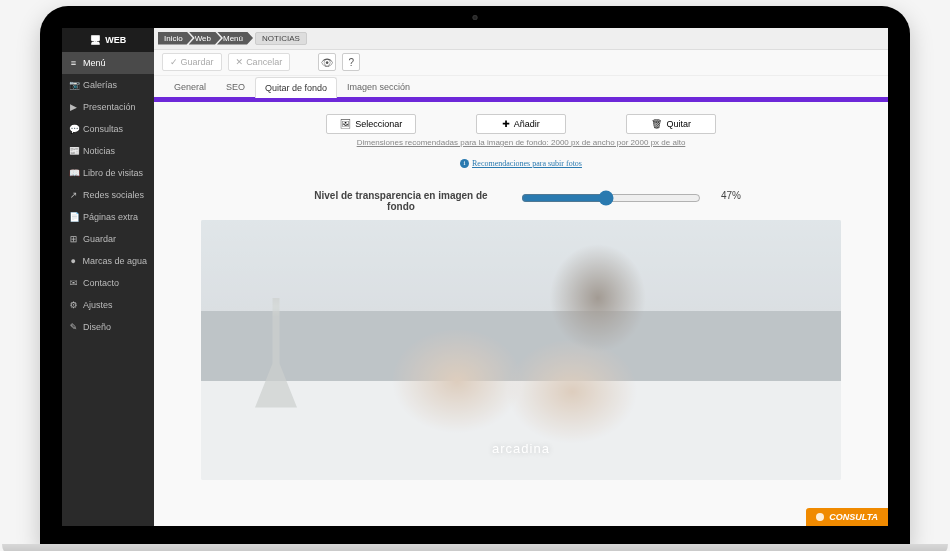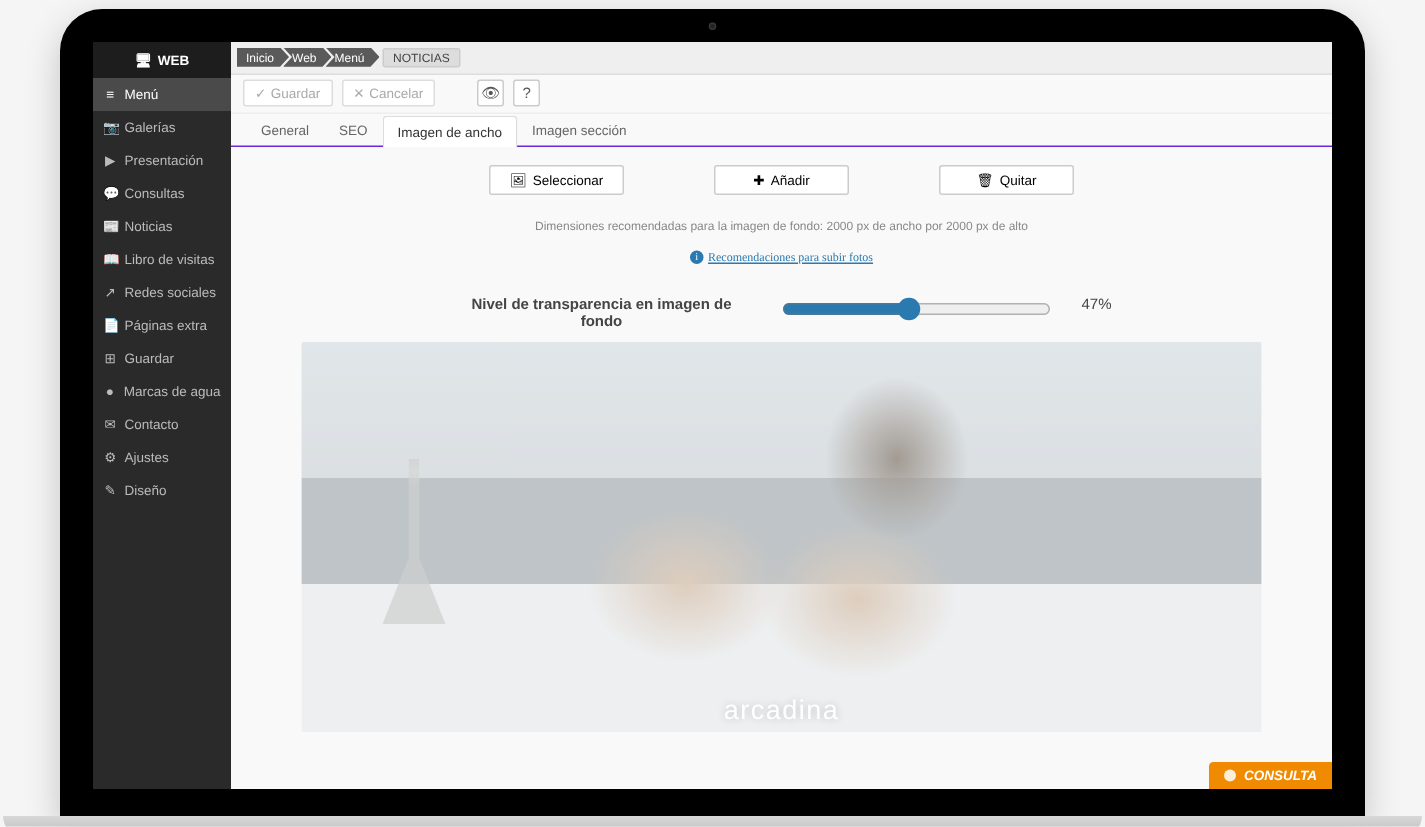--- a/index.html
+++ b/index.html
@@ -74,30 +74,30 @@
     padding:3px 7px; border-radius:2px; display:flex; align-items:center; gap:3px; cursor:pointer;
   }
   .icon-btn { border:1px solid #ccc; background:#fff; width:18px;height:18px;border-radius:2px;display:flex;align-items:center;justify-content:center;cursor:pointer;font-size:10px;color:#555;}
   .publish-row { padding:6px 10px; }
   .toggle {
     display:inline-flex; align-items:center;
     background:#7dc243; border-radius:10px; height:16px; padding:0 2px 0 7px;
     color:#fff; font-size:8px; gap:4px; cursor:pointer;
   }
   .toggle .knob { width:12px;height:12px;background:#fff;border-radius:50%;}
-  .tabs { display:flex; border-bottom:1px solid #6d28d9; padding: 0 10px; gap:0; font-size:9px;}
+  .tabs { display:flex; border-bottom:5px solid #6d28d9; padding: 0 10px; gap:0; font-size:9px;}
   .tab { padding:5px 9px; color:#666; border:1px solid transparent; cursor:pointer; border-bottom:none;}
   .tab.active { border-color:#ddd; background:#fff; color:#333; border-radius:3px 3px 0 0; position:relative; top:1px;}
   .content { flex:1; overflow:auto; padding: 8px 14px 0 14px; text-align:center; color:#555;}
   .action-row { display:flex; justify-content:center; gap:60px; margin-top:4px;}
   .action-btn {
     border:1px solid #ccc; background:#fff; font-size:9px;
     padding:4px 10px; border-radius:2px; display:flex; align-items:center; gap:4px; cursor:pointer; width:90px; justify-content:center;
   }
-  .dims { font-size:8px; color:#888; margin-top:16px;}
+  .dims { font-size:8px; color:#888; margin-top:4px;text-decoration:underline;}
   .reco { font-size:8px; color:#2a7ab0; margin-top:12px; display:inline-flex; align-items:center; gap:3px;font-family:Liberation Serif, serif;}
   .reco .info { width:9px;height:9px;border-radius:50%;background:#2a7ab0;color:#fff;font-size:7px;display:inline-flex;align-items:center;justify-content:center;}
   .transp-row { display:flex; align-items:flex-start; justify-content:center; gap:20px; margin:22px 0 8px; font-size:10px; color:#444;}
   .transp-label { width:200px; text-align:center; font-weight:bold;}
   .slider { width:180px; accent-color:#2a7ab0;}
   .preview {
     margin: 6px auto 0; width: 640px; height: 260px;
     position:relative; overflow:hidden; border-radius:2px;
     background:
       radial-gradient(ellipse 80px 90px at 62% 30%, #5a4a3a 0%, transparent 60%),
@@ -111,22 +111,22 @@
       radial-gradient(ellipse 34px 14px at 50% 8%, #b9beb8 0%, transparent 70%),
       linear-gradient(#a9aea8,#a9aea8);
     clip-path: polygon(45% 0,55% 0,55% 60%,80% 100%,20% 100%,45% 60%);
     opacity:.7;
   }
   .preview::after {
     content:""; position:absolute; inset:0;
     background: rgba(245,247,248,0.47);
   }
   .wm {
-    position:absolute; left:50%; bottom:4px; transform:translateX(-50%);
-    color:#fff; font-size:18px; letter-spacing:1px; z-index:2;
+    position:absolute; left:50%; bottom:24px; transform:translateX(-50%);
+    color:#fff; font-size:13px; letter-spacing:1px; z-index:2;
     text-shadow:0 0 6px rgba(0,0,0,.2);
   }
   .consult-tab {
     position:absolute; right:0; bottom:0;
     background:#f08a00; color:#fff; font-size:9px; font-weight:bold;
     padding:4px 10px; display:flex; align-items:center; gap:5px;
     border-radius:3px 0 0 0; cursor:pointer;font-style:italic;
   }
   .consult-tab .dot { width:8px;height:8px;background:#fff;border-radius:50%;opacity:.85;}
 </style>
@@ -221,21 +221,21 @@
         </button>
         <button class="icon-btn">
           <span>?</span>
         </button>
       </div>
 
 
       <div class="tabs" id="tabs">
           <div class="tab">General</div>
           <div class="tab">SEO</div>
-          <div class="tab active">Imagen de ancho</div>
+          <div class="tab active">Quitar de fondo</div>
           <div class="tab">Imagen sección</div>
         </div>
 
       <div class="content">
         <div class="action-row">
           <button class="action-btn">
             <span>🖼</span>
             <span>Seleccionar</span>
           </button>
           <button class="action-btn">

